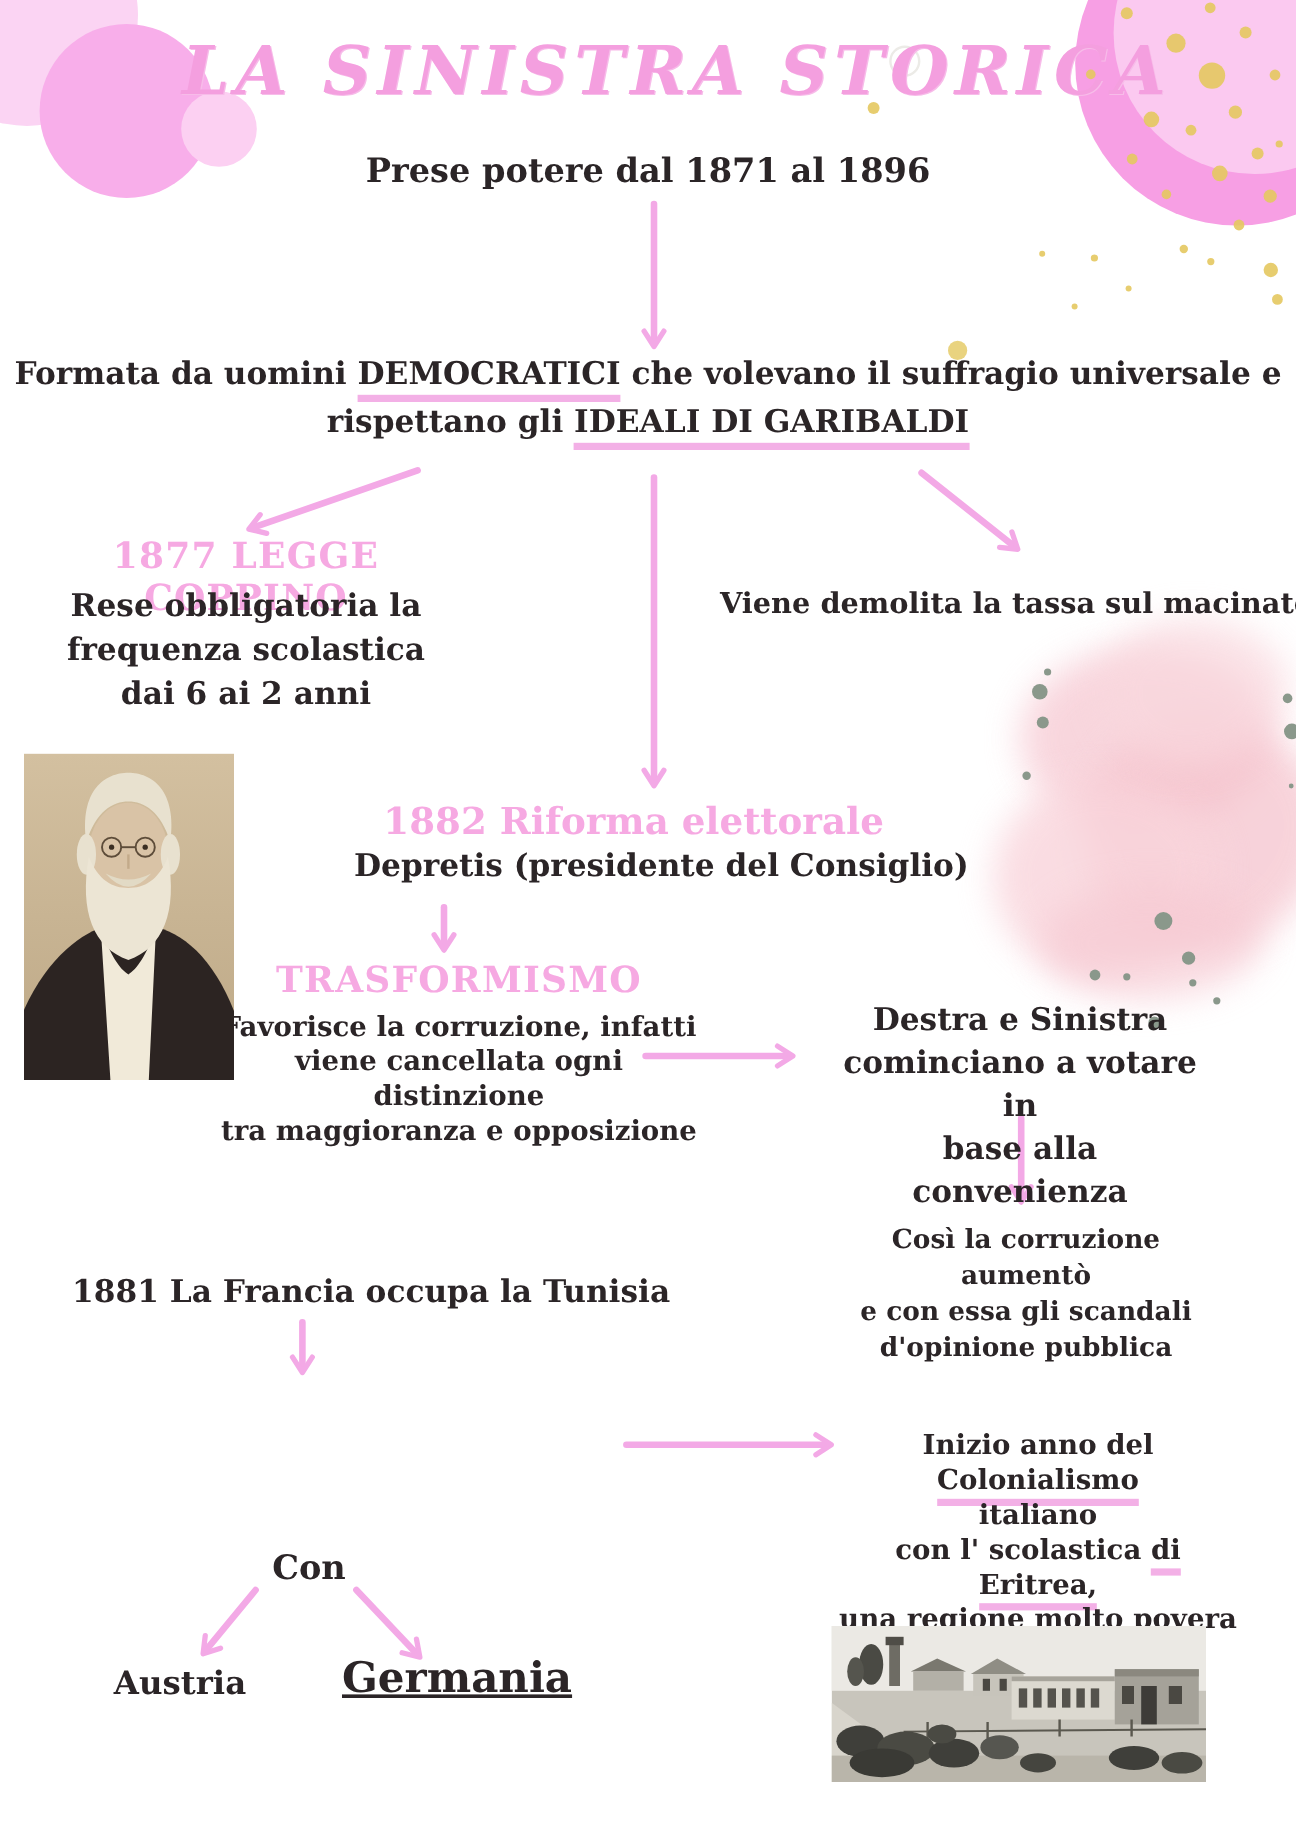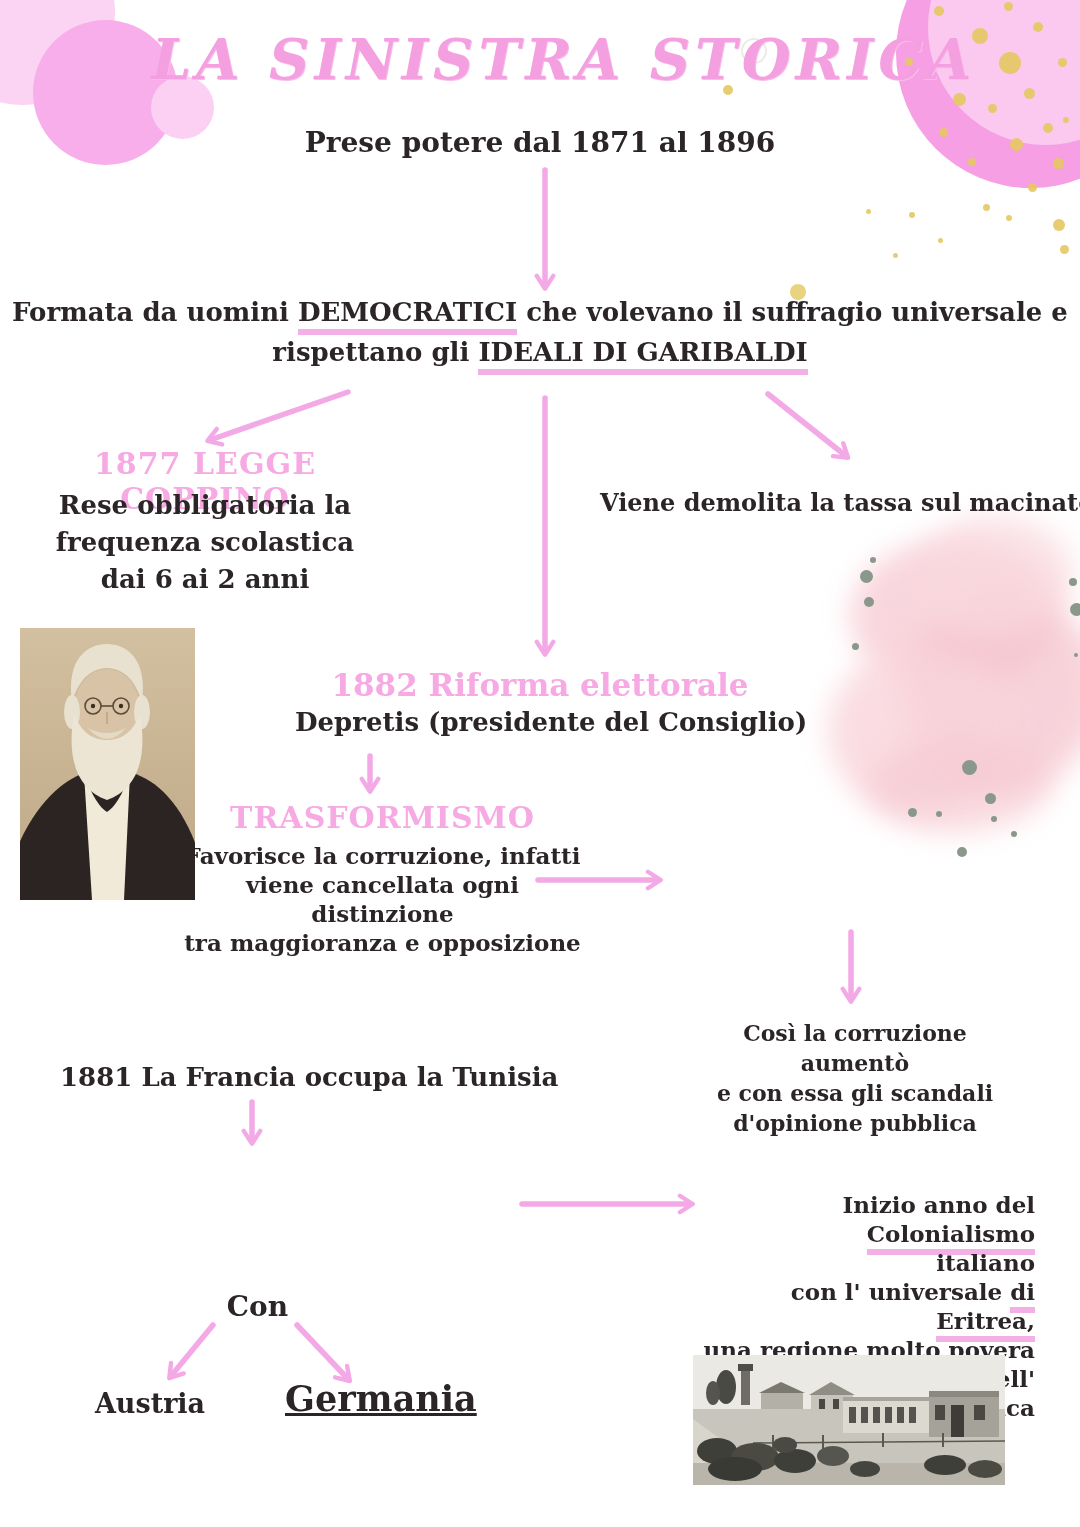--- a/index.html
+++ b/index.html
@@ -38,33 +38,33 @@
   .pink{color:var(--pink-head);}
   .lines{white-space:pre-line;}
   .nowrap{white-space:nowrap;}
   .u{border-bottom:6px solid var(--pink-underline);padding-bottom:2px;}
   .title{left:0;right:0;top:26px;font-style:italic;font-size:56px;letter-spacing:5px;color:var(--pink-title);text-shadow:1px 1px 0 #f7bce9;margin-left:48px;}
   .subtitle{left:0;right:0;top:126px;font-size:28px;}
   .intro{left:0;right:0;top:292px;font-size:26px;line-height:40px;}
   .coppino-h{left:25px;top:446px;width:360px;font-size:30px;letter-spacing:1px;}
   .coppino-b{left:45px;top:487px;width:320px;font-size:26px;line-height:37px;}
   .macinato{left:600px;top:488px;width:485px;font-size:24px;}
-  .riforma-h{left:295px;top:667px;width:490px;font-size:31px;}
+  .riforma-h{left:283px;top:667px;width:490px;font-size:31px;}
   .riforma-s{left:295px;top:707px;width:490px;font-size:26px;}
   .trasf-h{left:205px;top:800px;width:355px;font-size:30px;letter-spacing:1px;}
   .trasf-b{left:175px;top:841px;width:415px;font-size:23px;line-height:29px;}
   .destra{left:695px;top:832px;width:310px;font-size:26px;line-height:36px;}
   .corruzione{left:700px;top:1018px;width:310px;font-size:22px;line-height:30px;}
   .francia{left:60px;top:1062px;width:430px;font-size:26px;}
   .italia{left:55px;top:1142px;width:465px;font-size:26px;line-height:36px;}
   .triplice-h{left:95px;top:1250px;width:355px;font-size:30px;letter-spacing:1px;}
   .con{left:160px;top:1290px;width:195px;font-size:28px;}
   .austria{left:85px;top:1388px;width:130px;font-size:27px;}
   .germania{left:285px;top:1378px;width:140px;font-size:35px;text-decoration:underline;}
-  .colonialismo{left:695px;top:1190px;width:340px;font-size:23px;line-height:29px;text-align:right;}
+  .colonialismo{left:695px;top:1190px;width:340px;font-size:23px;line-height:29px;}
   
   .photo{position:absolute;z-index:3;line-height:0;}
   .portrait{left:20px;top:628px;}
   .eritrea{left:693px;top:1355px;}
 </style>
 </head>
 <body>
 
 <div class="canvas">
 
@@ -161,35 +161,38 @@
   <div class="tb macinato nowrap">Viene demolita la tassa sul macinato</div>
 
   <div class="tb riforma-h pink">1882 Riforma elettorale</div>
   <div class="tb riforma-s nowrap">Depretis (presidente del Consiglio)</div>
 
   <div class="tb trasf-h pink">TRASFORMISMO</div>
   <div class="tb trasf-b lines">Favorisce la corruzione, infatti
 viene cancellata ogni distinzione
 tra maggioranza e opposizione</div>
 
+  <div class="tb destra lines">Destra e Sinistra
+cominciano a votare in
+base alla convenienza</div>
   <div class="tb corruzione lines">Così la corruzione aumentò
 e con essa gli scandali
 d'opinione pubblica</div>
 
   <div class="tb francia nowrap">1881 La Francia occupa la Tunisia</div>
 
 
   <div class="tb con">Con</div>
   <div class="tb austria">Austria</div>
   <div class="tb germania">Germania</div>
 
   <div class="tb colonialismo">
     <span>Inizio anno del </span><span class="u">Colonialismo</span><br>
     <span>italiano</span><br>
-    <span>con l' universale </span><span class="u">di Eritrea,</span><br>
+    <span>con l' scolastica </span><span class="u">di Eritrea,</span><br>
     <span>una regione molto povera dell'</span><br>
     <span>Africa</span>
   </div>
 
   <div class="photo portrait">
     <svg width="175" height="272" viewBox="0 0 175 272">
       <defs>
         <linearGradient id="pg" x1="0" y1="0" x2="0" y2="1">
           <stop offset="0" stop-color="#d3c0a0"></stop>
           <stop offset="1" stop-color="#bda886"></stop>

